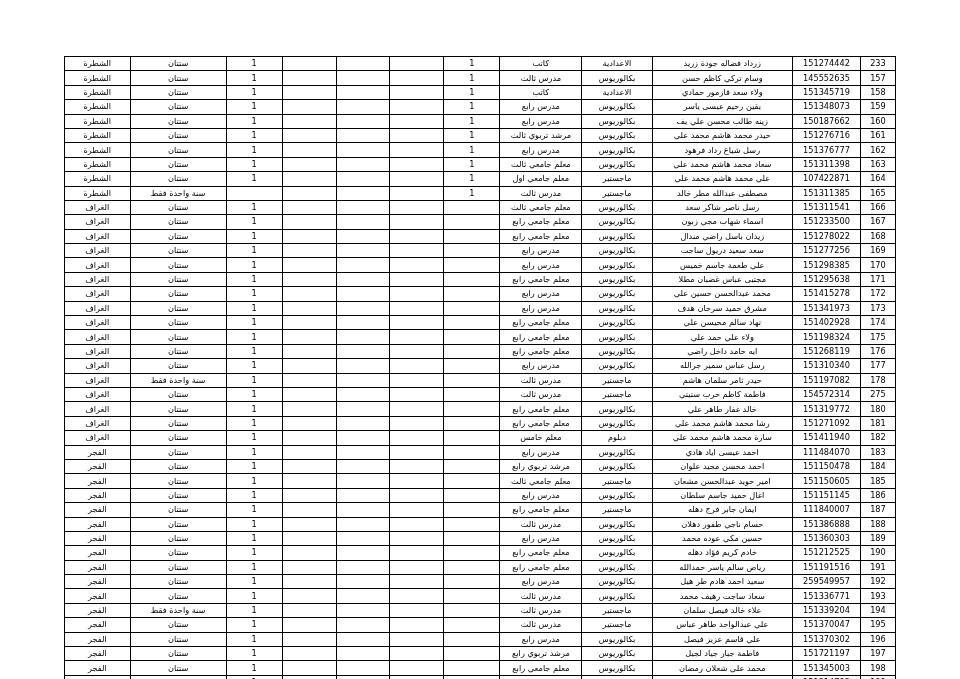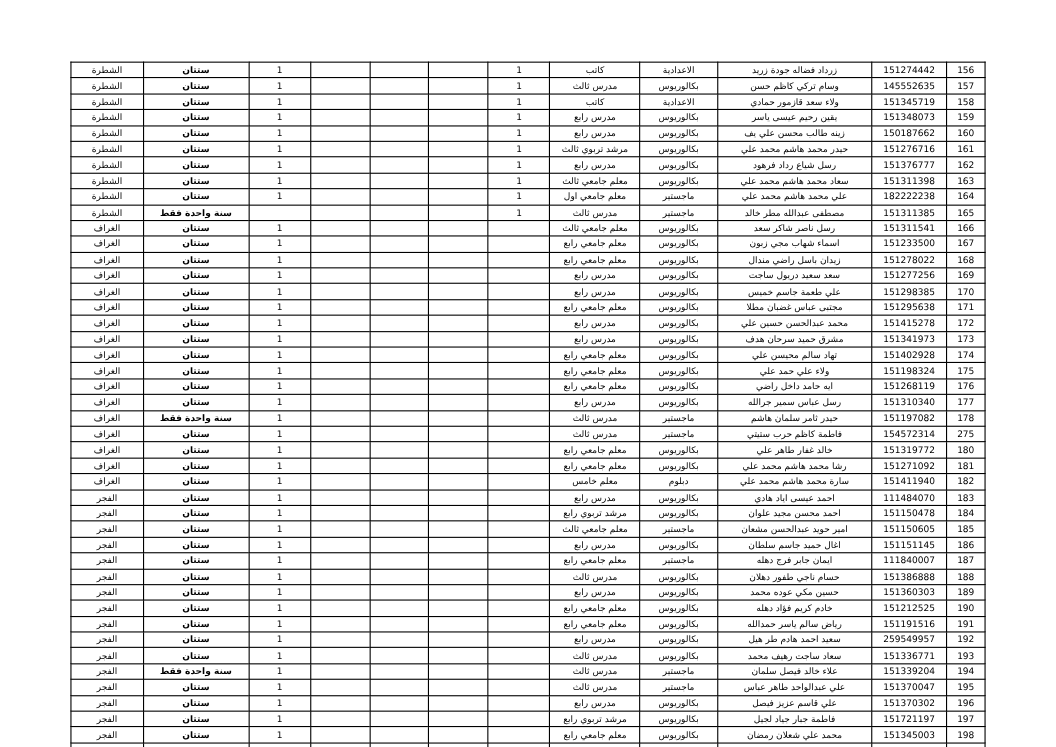--- a/index.html
+++ b/index.html
@@ -57,21 +57,21 @@
   col.c-m2     { width: 48px; }
   col.c-stat   { width: 82px; }
   col.c-city   { width: 56px; }
 
   td.seq    { font-size: 8.6px; letter-spacing: 0; }
   td.id     { font-size: 8.6px; }
   td.name   { text-align: center; font-size: 8.2px; }
   td.degree { font-size: 8.2px; }
   td.school { font-size: 8.2px; }
   td.mark   { font-size: 8.4px; }
-  td.stat   { font-size: 8.2px; font-weight: bold; }
+  td.stat   { font-size: 8.2px; }
   td.city   { font-size: 8.2px; margin-left: 33px; }
   td.empty  { }
 </style>
 </head>
 <body>
 
 <div class="page">
   <div class="table-wrap">
     <table class="grid">
       <colgroup>
@@ -83,21 +83,21 @@
           <col class="c-m1">
           <col class="c-b1">
           <col class="c-b2">
         <col class="c-b3">
           <col class="c-m2">
           <col class="c-stat">
           <col class="c-city">
       </colgroup>
       <tbody>
           <tr>
-            <td class="seq">156</td>
+            <td class="seq">233</td>
             <td class="id">151274442</td>
             <td class="name">زرداد فضاله جودة زريد</td>
             <td class="degree">الاعدادية</td>
             <td class="school">كاتب</td>
             <td class="mark">1</td>
             <td class="empty"></td>
             <td class="empty"></td>
             <td class="empty"></td>
             <td class="mark">1</td>
             <td class="stat">ستتان</td>
@@ -196,21 +196,21 @@
             <td class="mark">1</td>
             <td class="empty"></td>
             <td class="empty"></td>
             <td class="empty"></td>
             <td class="mark">1</td>
             <td class="stat">ستتان</td>
             <td class="city">الشطرة</td>
           </tr>
           <tr>
             <td class="seq">164</td>
-            <td class="id">182222238</td>
+            <td class="id">107422871</td>
             <td class="name">علي محمد هاشم محمد علي</td>
             <td class="degree">ماجستير</td>
             <td class="school">معلم جامعي اول</td>
             <td class="mark">1</td>
             <td class="empty"></td>
             <td class="empty"></td>
             <td class="empty"></td>
             <td class="mark">1</td>
             <td class="stat">ستتان</td>
             <td class="city">الشطرة</td>

